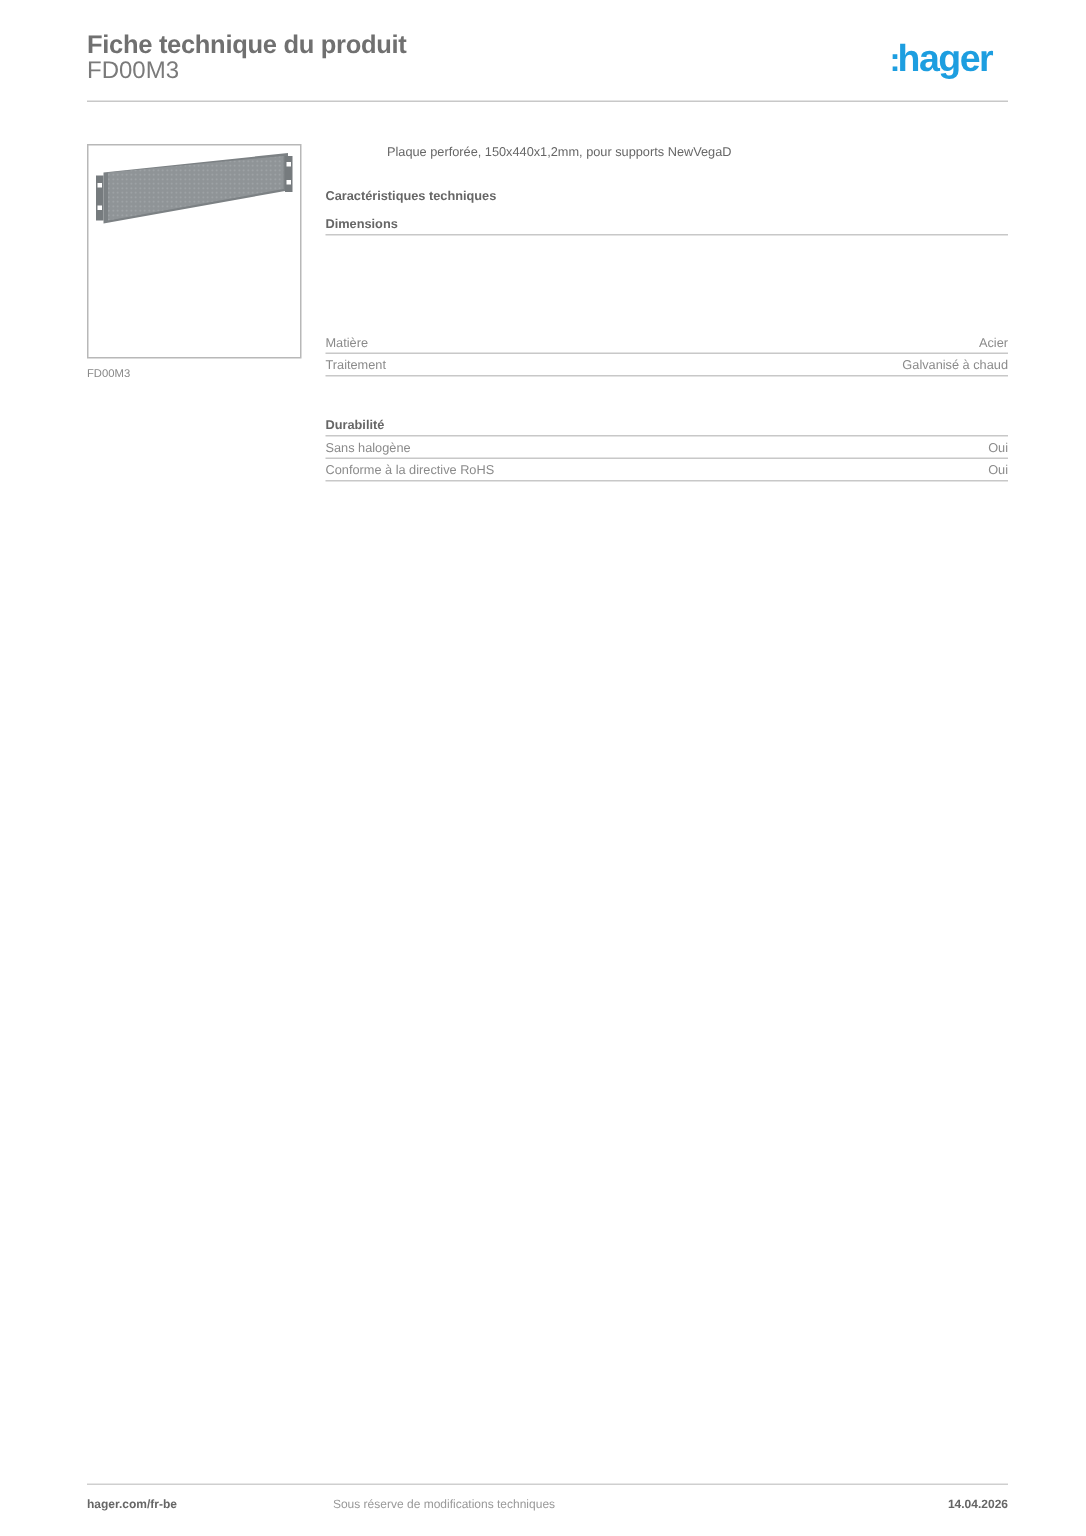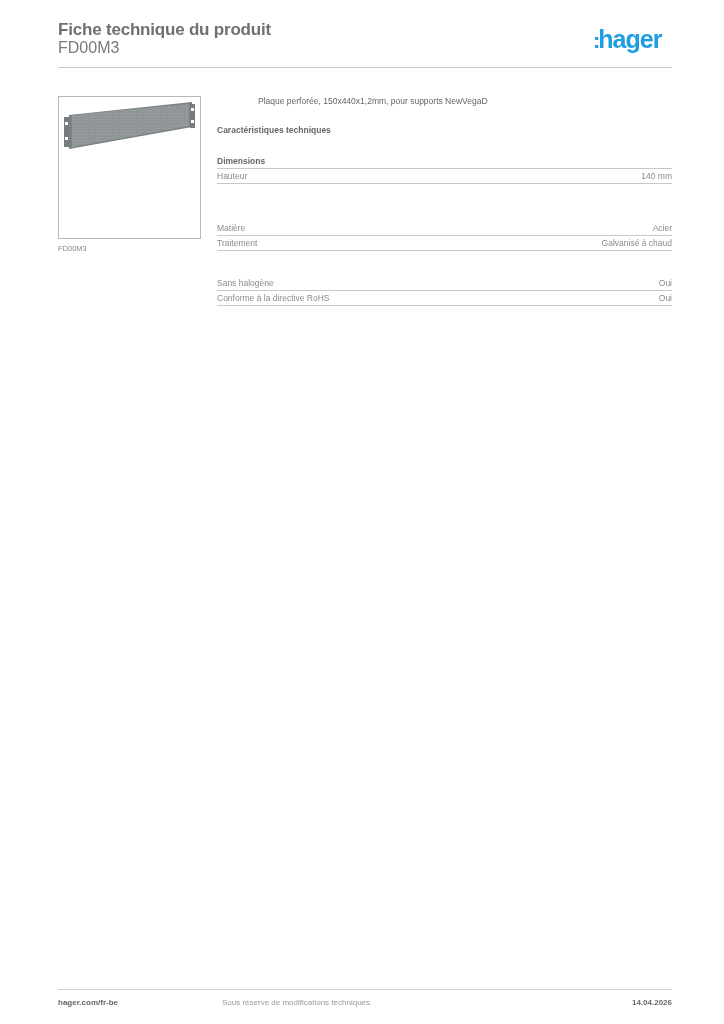--- a/index.html
+++ b/index.html
@@ -51,40 +51,37 @@
     <rect x="6" y="40" width="3" height="3" fill="#fff"></rect>
     <rect x="132" y="11" width="3" height="3" fill="#fff"></rect>
     <rect x="132" y="23" width="3" height="3" fill="#fff"></rect>
   </svg>
 </div>
 <div class="img-caption">FD00M3</div>
 
 <div class="desc">Plaque perforée, 150x440x1,2mm, pour supports NewVegaD</div>
 <div class="tech-title">Caractéristiques techniques</div>
 
-<div class="section" style="top:154px;">
+<div class="section" style="top:142px;">
   <div class="section-head">Dimensions</div>
-  <div class="row">
-      <span>Hauteur</span>
-      <span>140 mm</span>
-    </div>
 </div>
 
 <div class="section" style="top:221px;">
   <div class="row">
       <span>Matière</span>
       <span>Acier</span>
     </div>
   <div class="row">
       <span>Traitement</span>
       <span>Galvanisé à chaud</span>
     </div>
 </div>
 
 <div class="section" style="top:276px;">
+  <div class="section-head">Durabilité</div>
   <div class="row">
       <span>Sans halogène</span>
       <span>Oui</span>
     </div>
   <div class="row">
       <span>Conforme à la directive RoHS</span>
       <span>Oui</span>
     </div>
 </div>
 

